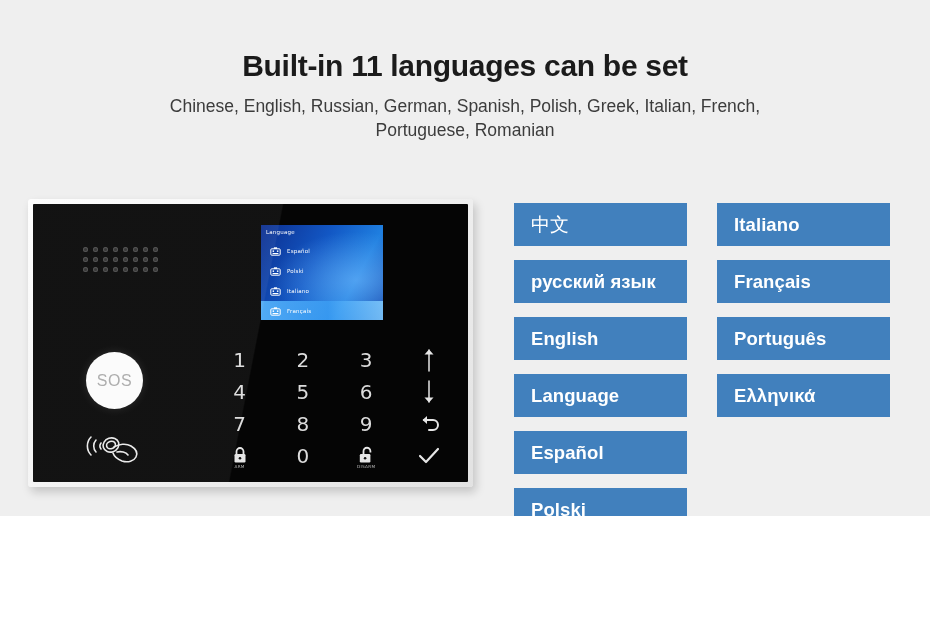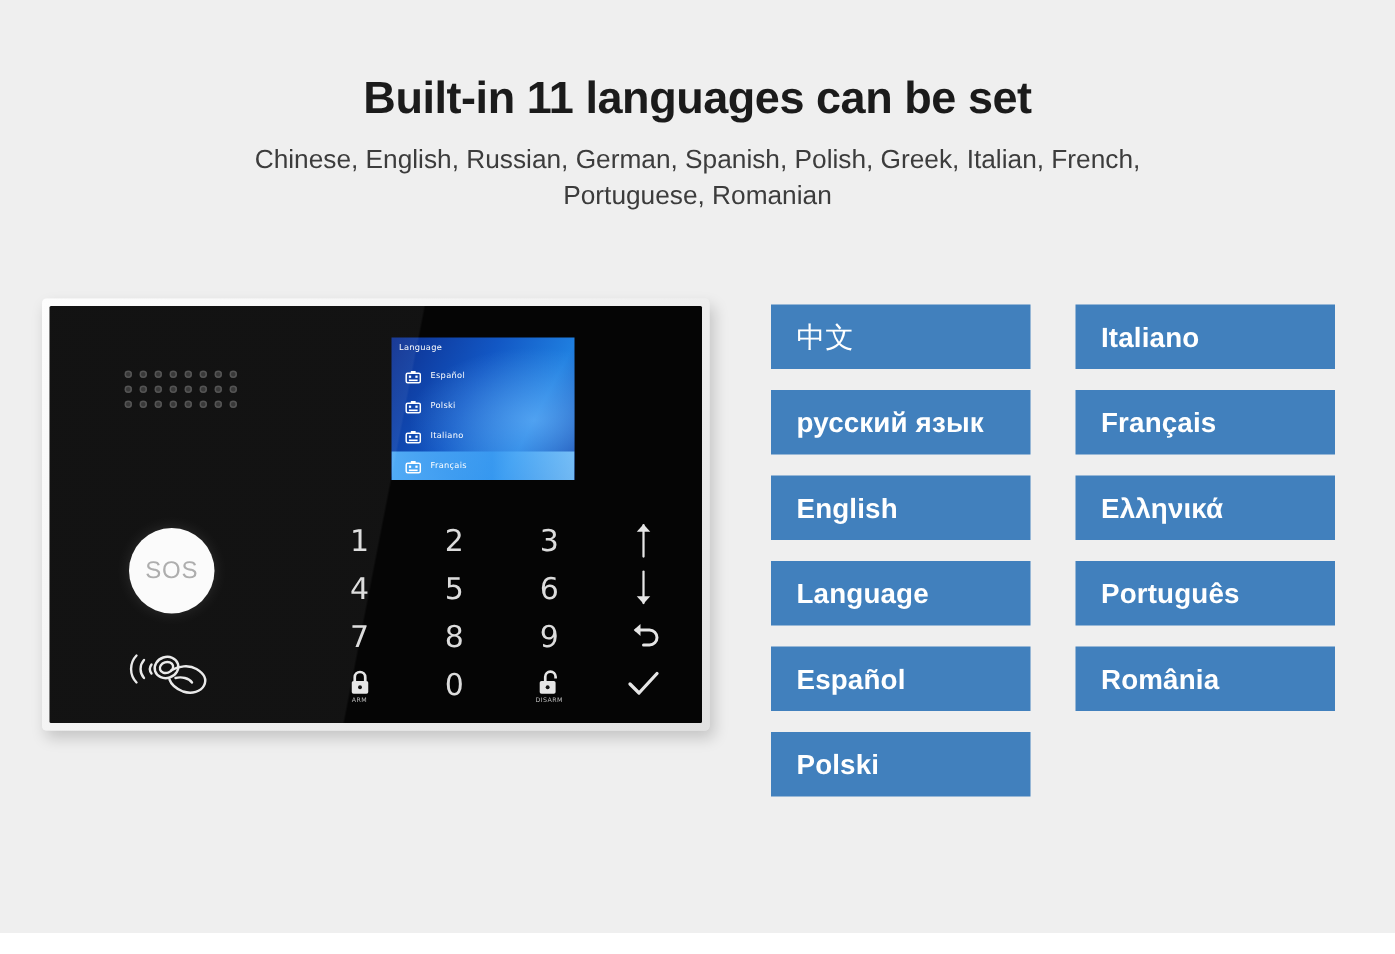--- a/index.html
+++ b/index.html
@@ -9,21 +9,21 @@
   body {
     width: 930px;
     height: 636px;
     background: #ffffff;
     font-family: "Liberation Sans", sans-serif;
     overflow: hidden;
   }
   #stage {
     position: relative;
     width: 930px;
-    height: 636px;
+    height: 516px;
     background: #efefef;
     overflow: hidden;
   }
   
   .bottom-strip {
     position: absolute;
     left: 0;
     top: 622px;
     width: 930px;
     height: 14px;
@@ -478,24 +478,21 @@
       </div>
     </div>
   <div class="lang-col right" id="lang-right">
       <div class="lang-btn">
         <span>Italiano</span>
       </div>
       <div class="lang-btn">
         <span>Français</span>
       </div>
       <div class="lang-btn">
+        <span>Português</span>
+      </div>
+      <div class="lang-btn">
         <span>Ελληνικά</span>
-      </div>
-      <div class="lang-btn">
-        <span>Português</span>
-      </div>
-      <div class="lang-btn">
-        <span>România</span>
       </div>
     </div>
 
   <div class="bottom-strip"></div>
 </div>
 
 </body></html>

